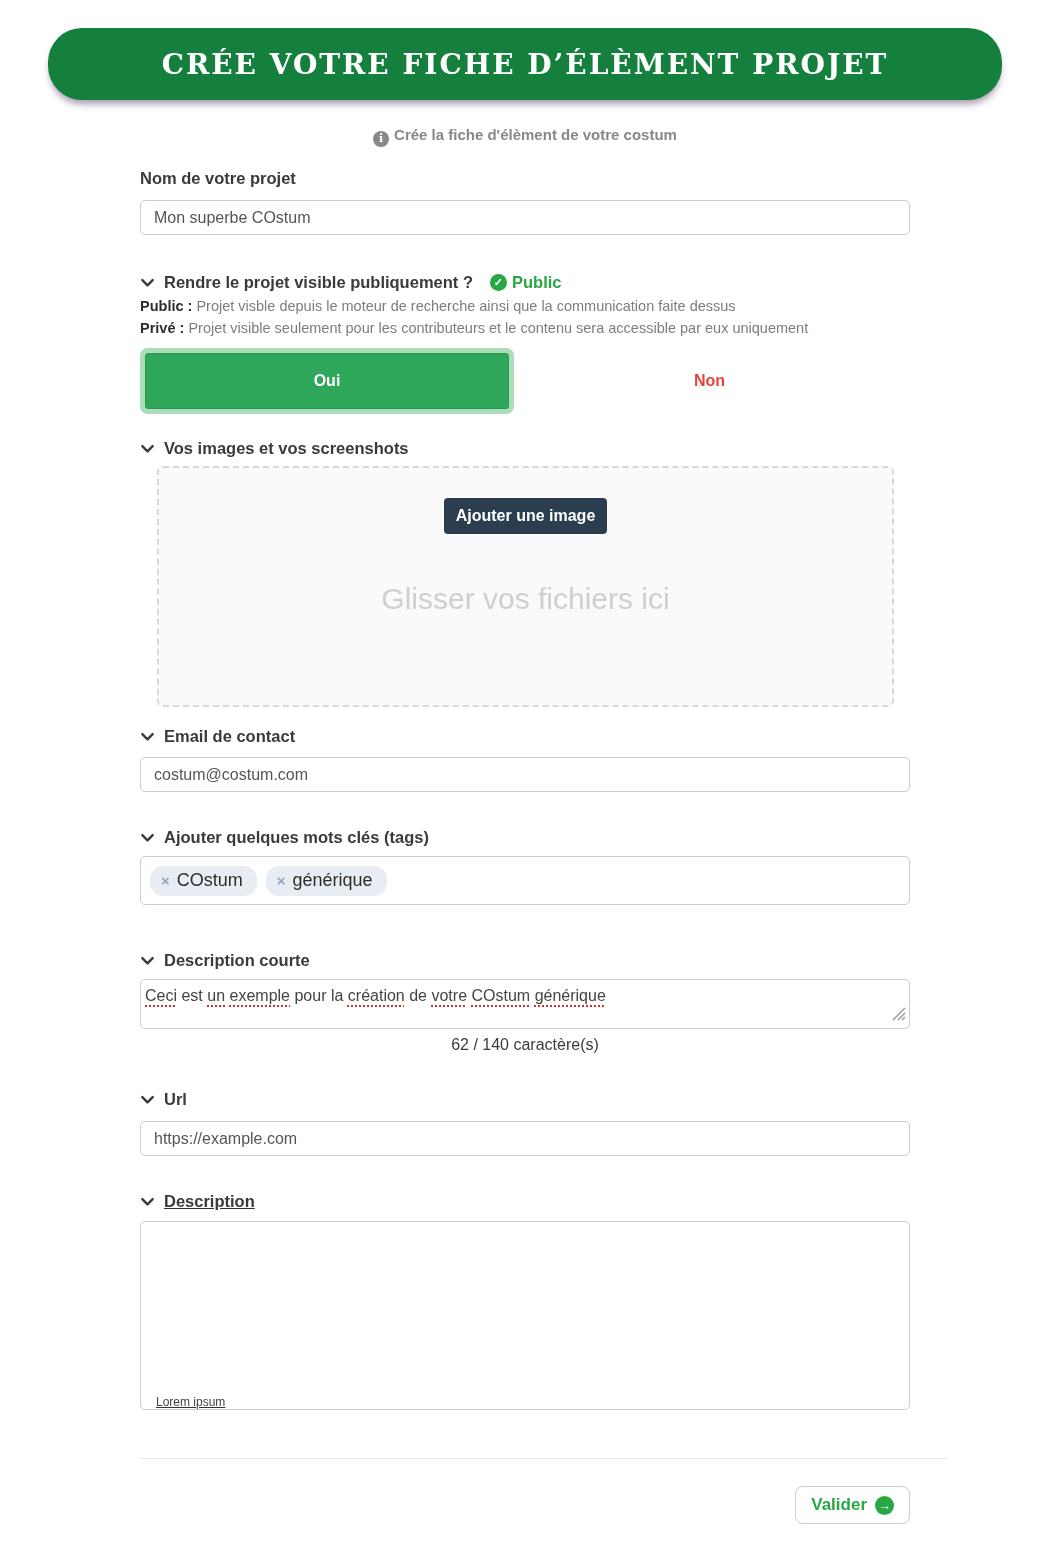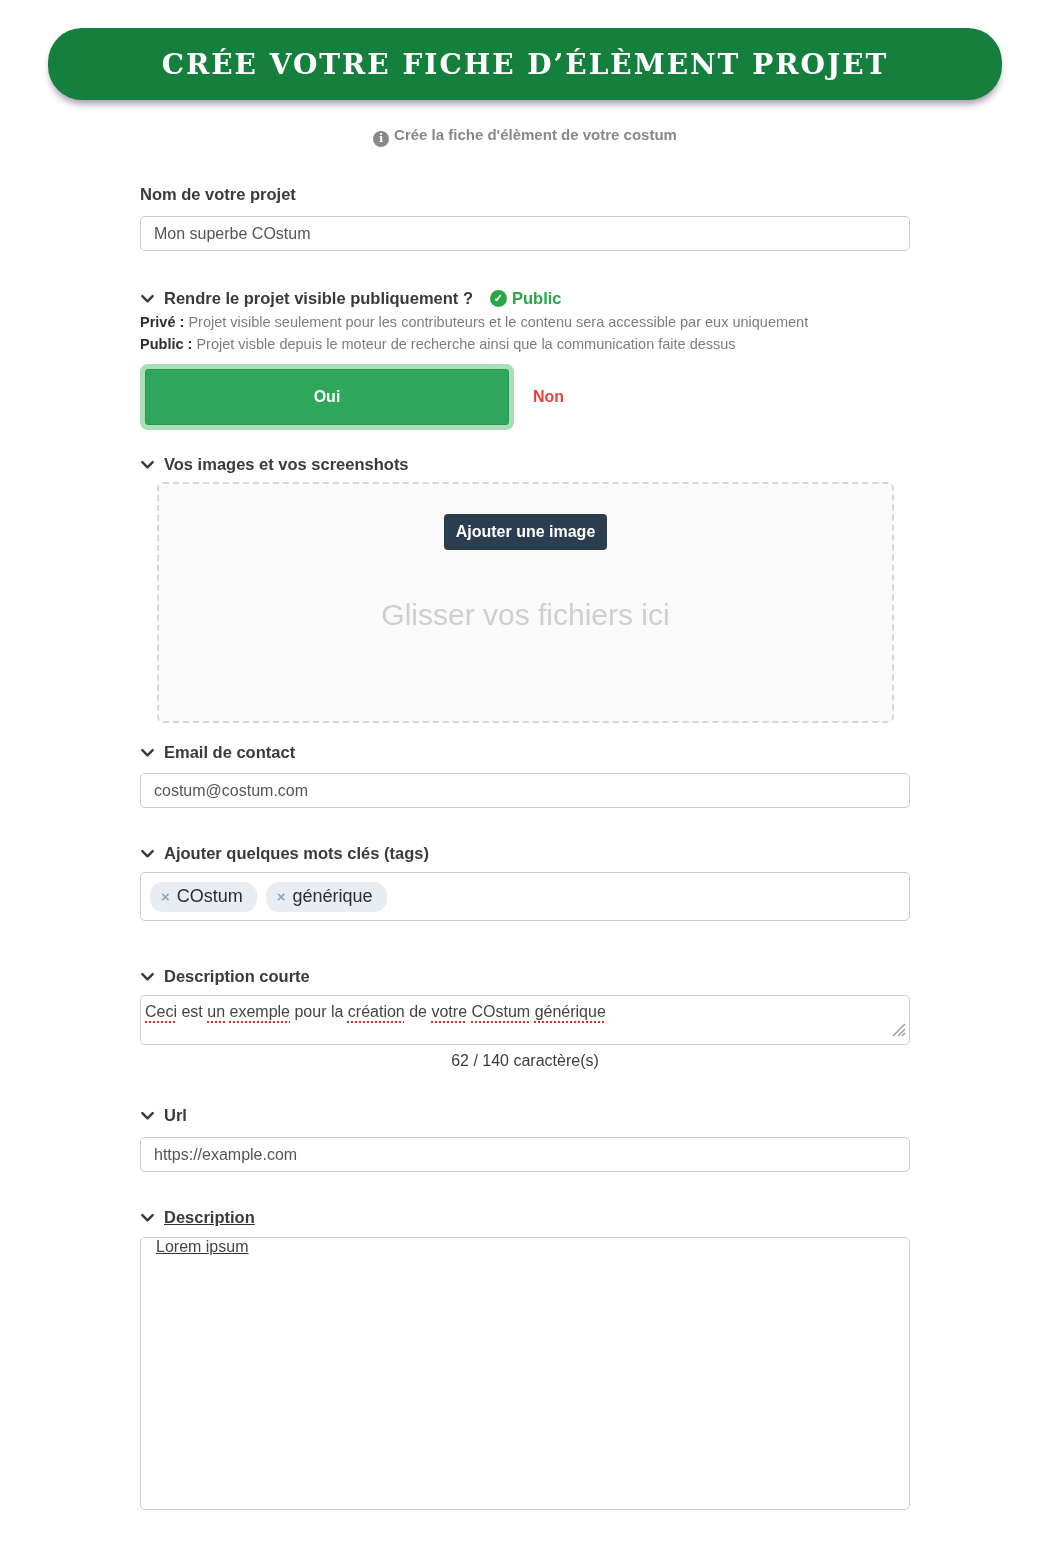--- a/index.html
+++ b/index.html
@@ -70,21 +70,21 @@
     border: 1px solid #cccccc;
     border-radius: 5px;
     padding: 12px 13px;
     font-size: 16px;
     font-family: "Liberation Sans", sans-serif;
     color: #555;
     background: #fff;
     outline: none;
   }
 
-  .sec-name { margin-top: 38px; }
+  .sec-name { margin-top: 22px; }
   .sec-name .text-input { margin-top: 12px; }
 
   
   .sec-visibility { margin-top: 38px; }
   .status-badge { display: inline-flex; align-items: center; gap: 5px; margin-left: 8px; color: #28a745; }
   .check-circle {
     width: 17px; height: 17px;
     background: #28a745;
     border-radius: 50%;
     color: #fff;
@@ -112,23 +112,22 @@
     cursor: pointer;
   }
   .btn-non {
     flex: 1;
     background: transparent;
     border: none;
     color: #e8423d;
     font-weight: bold;
     font-size: 16px;
     font-family: "Liberation Sans", sans-serif;
-    text-align: left;
+    text-align: center;
     cursor: pointer;
-    margin-left: 24px;
   }
 
   
   .sec-images { margin-top: 30px; }
   .dropzone {
     margin: 8px 2px 0 17px;
     width: 737px;
     height: 241px;
     background: #fafafa;
     border: 2px dashed #d8d8d8;
@@ -212,28 +211,28 @@
   .char-count { margin-top: 7px; text-align: center; font-size: 16px; color: #3c3c3c; }
 
   .sec-url { margin-top: 36px; }
   .sec-url .text-input { margin-top: 12px; }
 
   
   .sec-desc { margin-top: 36px; text-decoration: underline; }
   .desc-box {
     margin-top: 10px;
     width: 100%;
-    height: 273px;
+    height: 189px;
     border: 1px solid #cccccc;
     border-radius: 5px;
     background: #fff;
     display: flex;
-    align-items: flex-start;
+    align-items: flex-end;
     padding: 0 15px;
-    font-size: 16px;
+    font-size: 12px;
     color: #444;
     cursor: text;
   }
 
   
   .footer-divider {
     margin-top: 48px;
     width: 807px;
     border: none;
     border-top: 1px solid #e8e8e8;
@@ -290,26 +289,26 @@
             <path d="M2.5 5.5 L8 11 L13.5 5.5" fill="none" stroke="#3a3a3a" stroke-width="2.6" stroke-linecap="round" stroke-linejoin="round"></path>
           </svg>
       </span>
       <span>Rendre le projet visible publiquement ?</span>
       <span class="status-badge">
         <span class="check-circle">✓</span>
         <span>Public</span>
       </span>
     </div>
     <div class="desc-line">
+      <span class="term">Public :</span>
+      <span>Projet visble depuis le moteur de recherche ainsi que la communication faite dessus</span>
+    </div>
+    <div class="desc-line">
       <span class="term">Privé :</span>
       <span>Projet visible seulement pour les contributeurs et le contenu sera accessible par eux uniquement</span>
-    </div>
-    <div class="desc-line">
-      <span class="term">Public :</span>
-      <span>Projet visble depuis le moteur de recherche ainsi que la communication faite dessus</span>
     </div>
     <div class="toggle-row">
       <button class="btn-oui">Oui</button>
       <button class="btn-non">Non</button>
     </div>
   </div>
 
   <div class="sec-images">
     <div class="section-label">
       <span class="chev">

